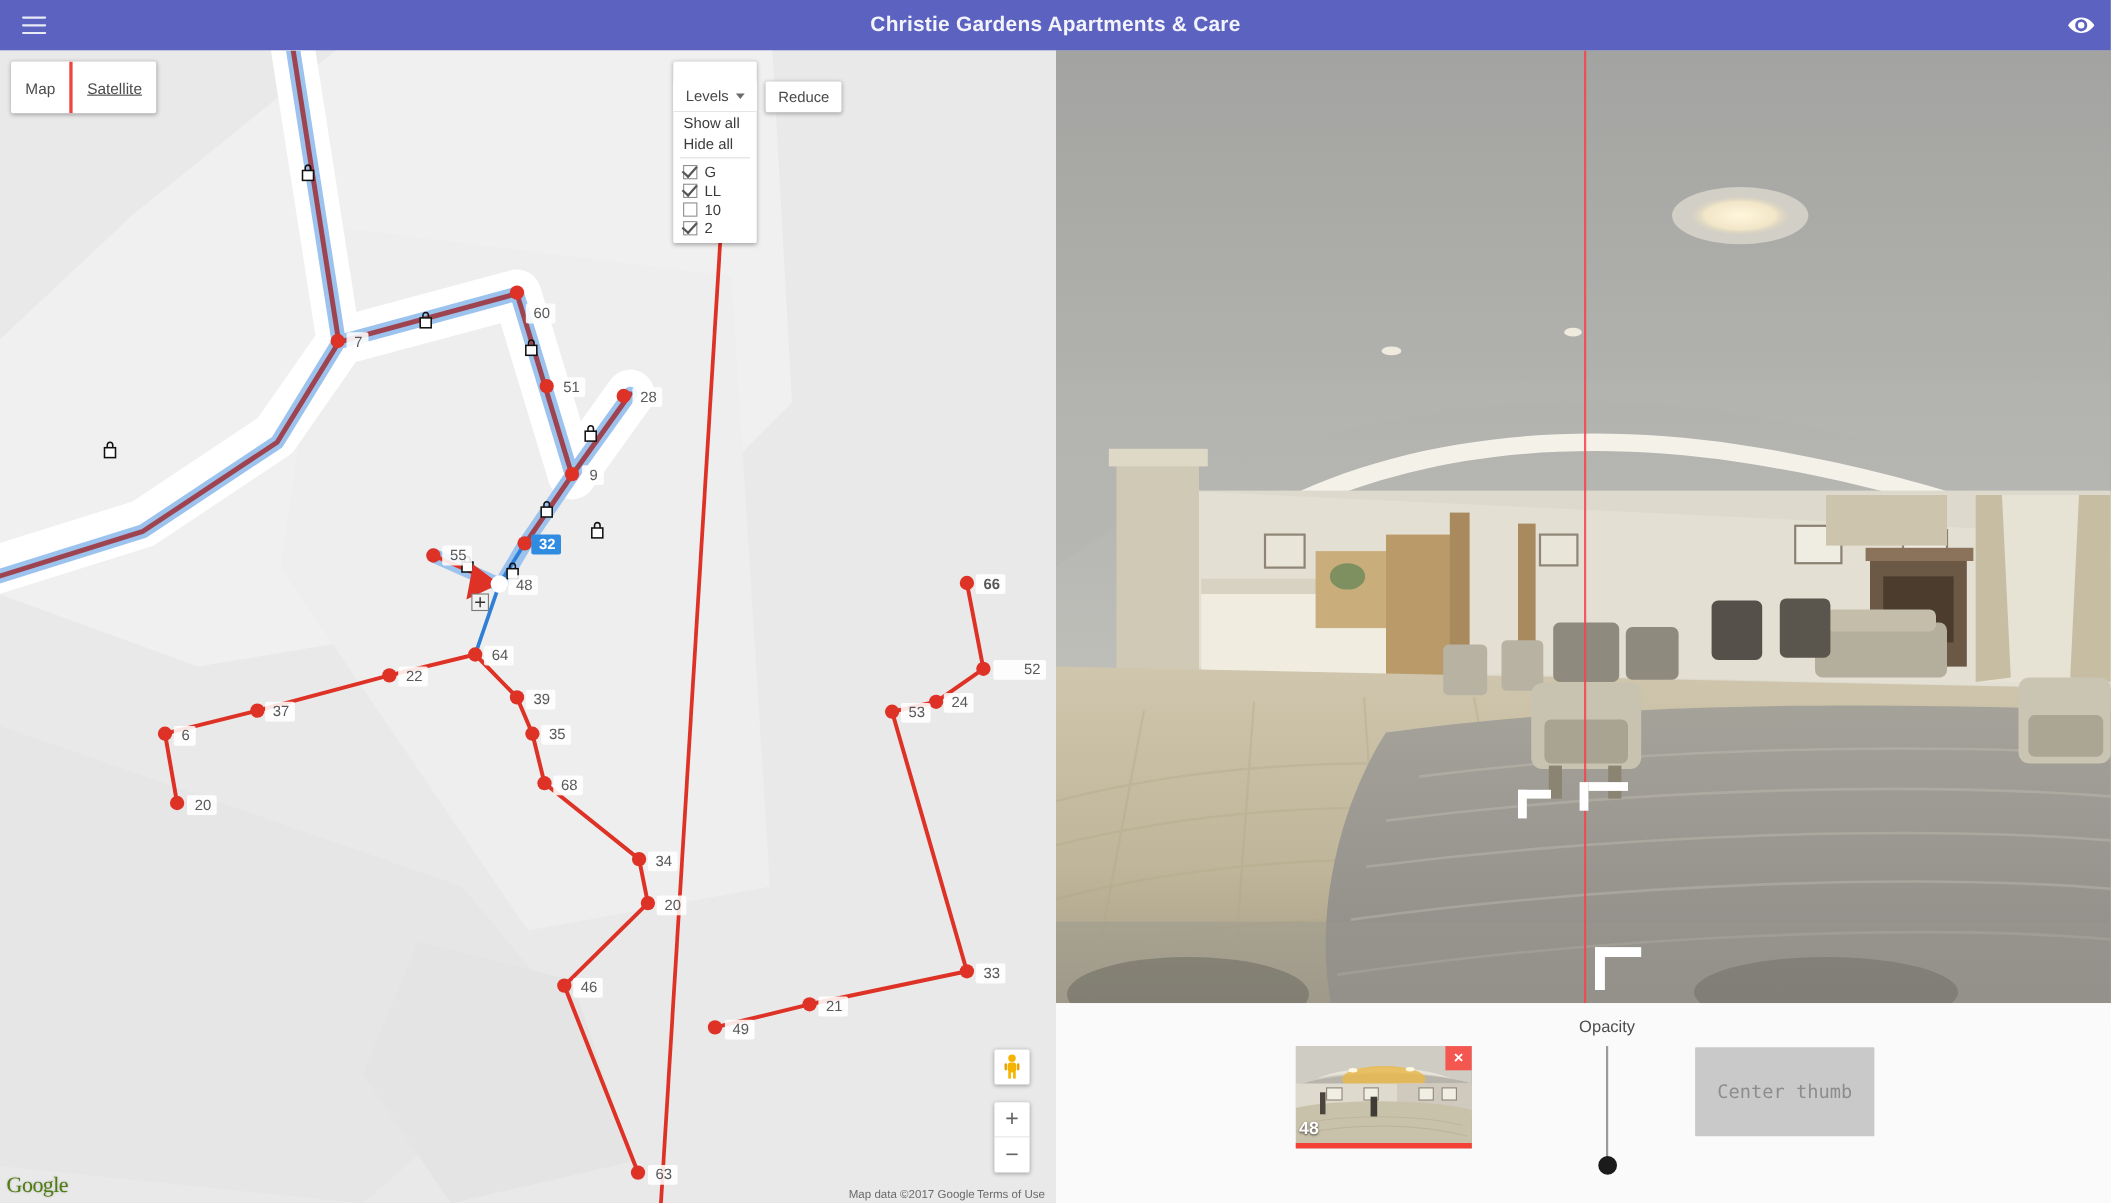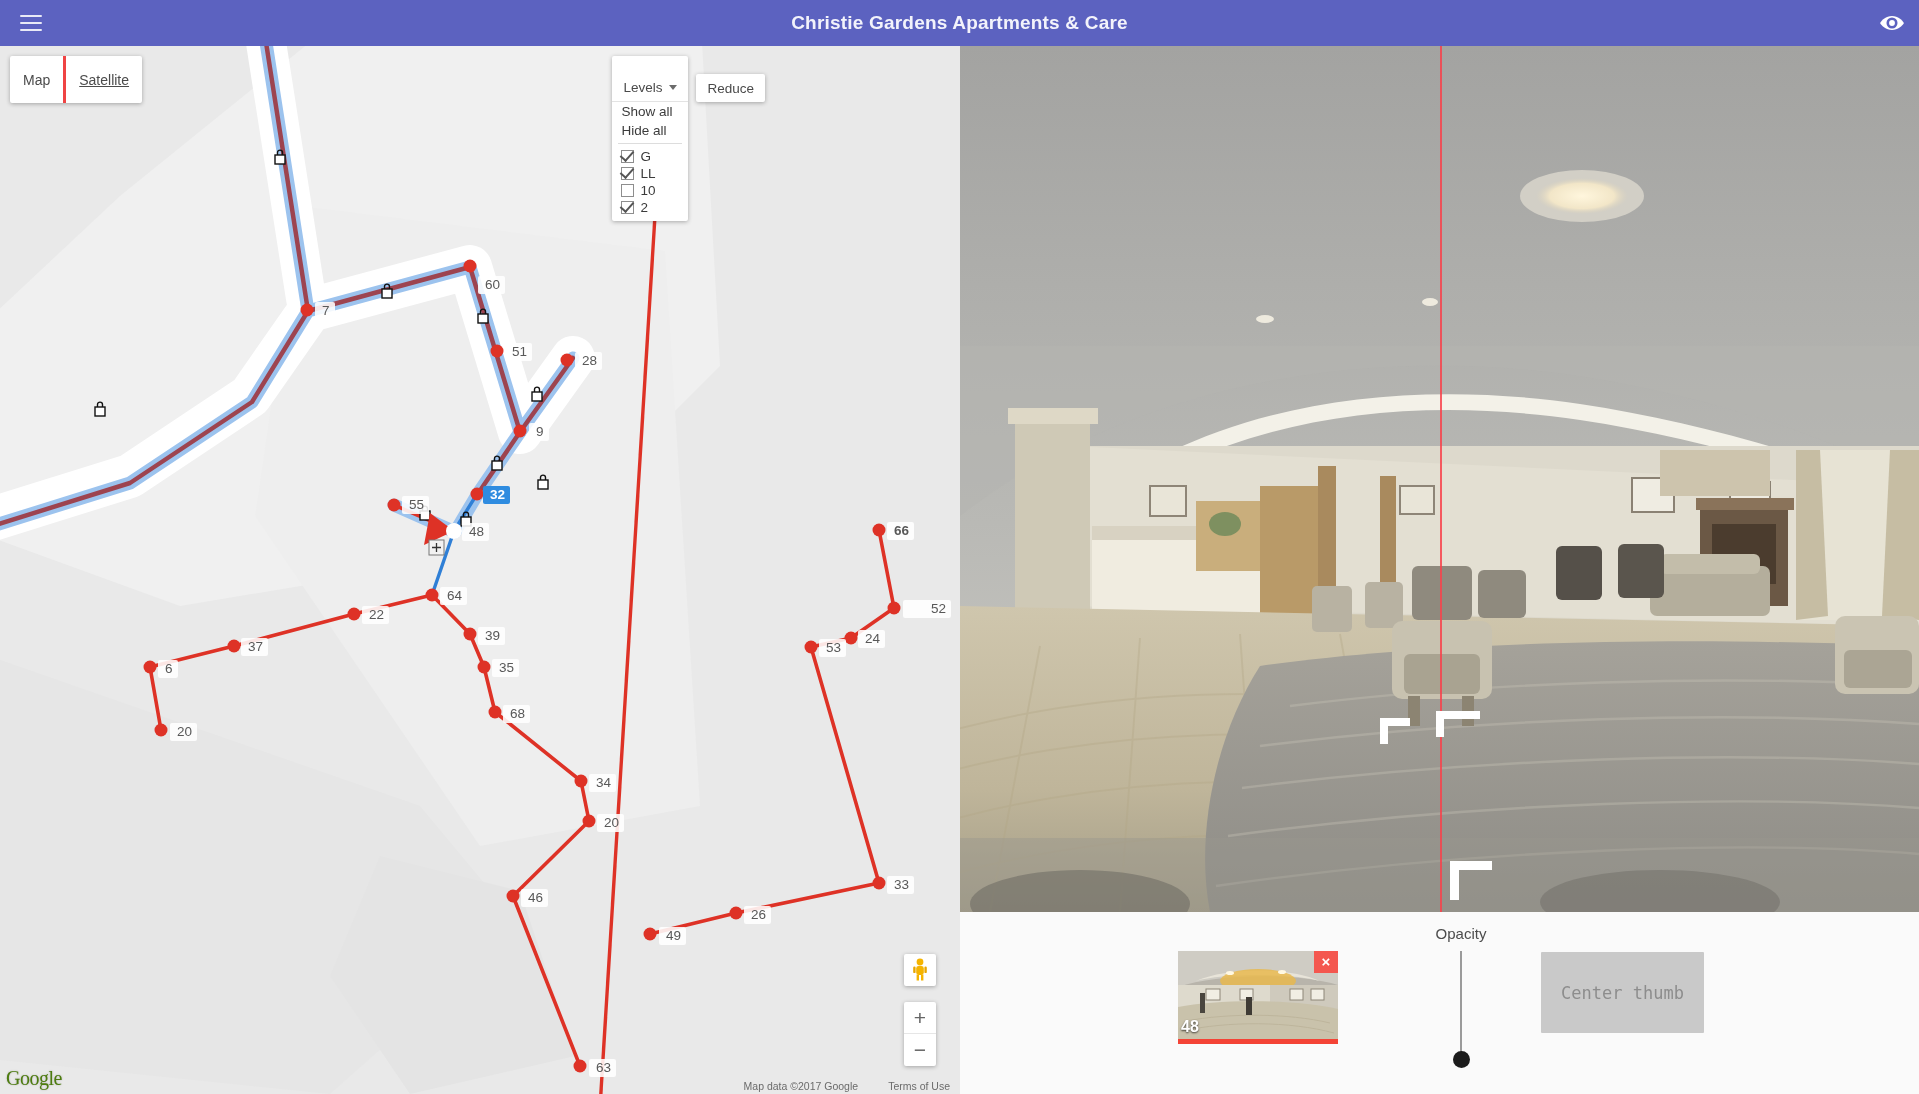--- a/index.html
+++ b/index.html
@@ -117,21 +117,21 @@
     font-size: 21px; color: #666; cursor: pointer; user-select: none;
   }
   #zoomctl div:first-child { border-bottom: 1px solid #e6e6e6; }
   #gmaps-logo {
     position: absolute; left: 6px; bottom: 4px; z-index: 40;
     color: #4d7c0f; font-size: 20px; letter-spacing: -.5px;
     text-shadow: 0 0 2px rgba(0,0,0,.25); font-family: Liberation Serif, serif;
   }
   #map-attrib {
     position: absolute; right: 10px; bottom: 2px; z-index: 40;
-    display: flex; gap: 30px; font-size: 10.5px; color: #6b6b6b; margin-left: 20px;
+    display: flex; gap: 2px; font-size: 10.5px; color: #6b6b6b; margin-left: 20px;
   }
   #map-attrib span { cursor: pointer; }
 
   
   .nlabel {
     position: absolute; transform: translate(0,-50%);
     background: rgba(255,255,255,.88); color: #585858;
     font-size: 13.5px; line-height: 16px; padding: 1px 5px 1px 7px;
     border-radius: 2px; white-space: nowrap; cursor: pointer;
   }
@@ -366,21 +366,21 @@
         <div class="nlabel" style="left: 241px; top: 601px;">37</div>
         <div class="nlabel" style="left: 819px; top: 602px;">53</div>
         <div class="nlabel" style="left: 492px; top: 622px;">35</div>
         <div class="nlabel" style="left: 158px; top: 623px;">6</div>
         <div class="nlabel" style="left: 503px; top: 668px;">68</div>
         <div class="nlabel" style="left: 170px; top: 686px;">20</div>
         <div class="nlabel" style="left: 589px; top: 737px;">34</div>
         <div class="nlabel" style="left: 597px; top: 777px;">20</div>
         <div class="nlabel" style="left: 887px; top: 839px;">33</div>
         <div class="nlabel" style="left: 521px; top: 852px;">46</div>
-        <div class="nlabel" style="left: 744px; top: 869px;">26</div>
+        <div class="nlabel" style="left: 744px; top: 869px;">21</div>
         <div class="nlabel" style="left: 659px; top: 890px;">49</div>
         <div class="nlabel" style="left: 589px; top: 1022px;">63</div>
       </div>
 
     <div id="maptype">
       <div class="mt">Map</div>
       <div class="mt">Satellite</div>
     </div>
 
     <div id="levels-wrap">

